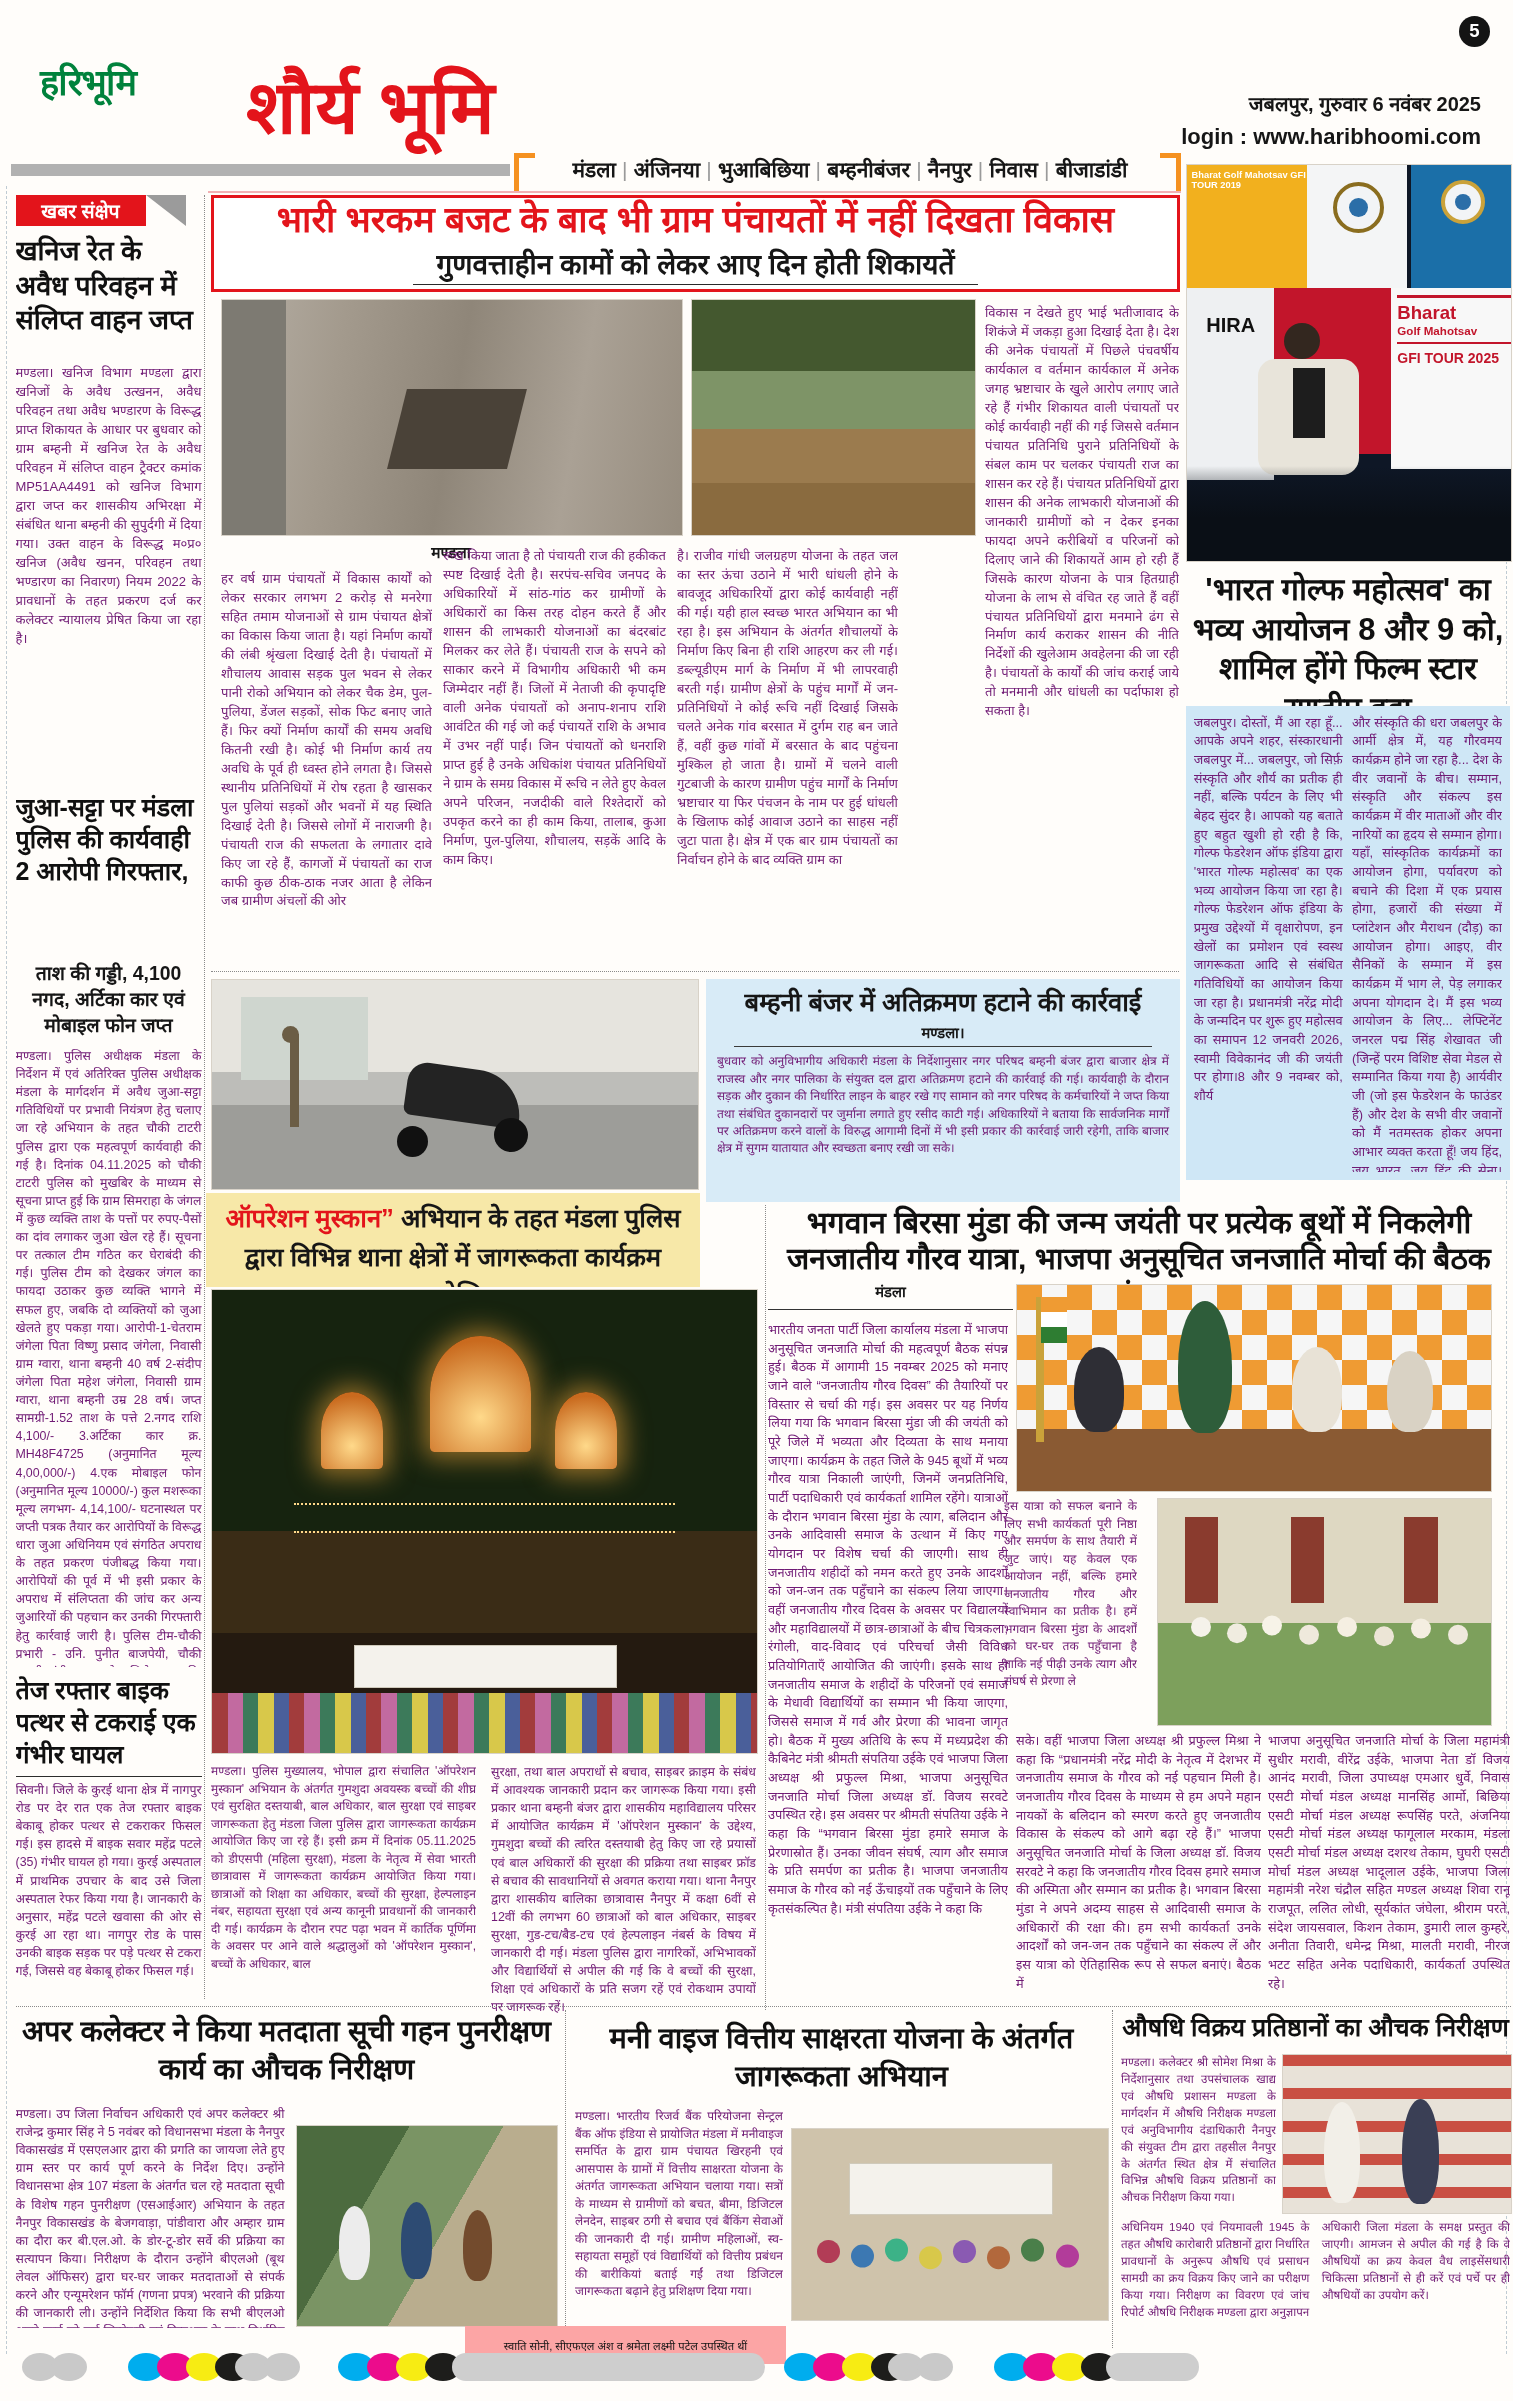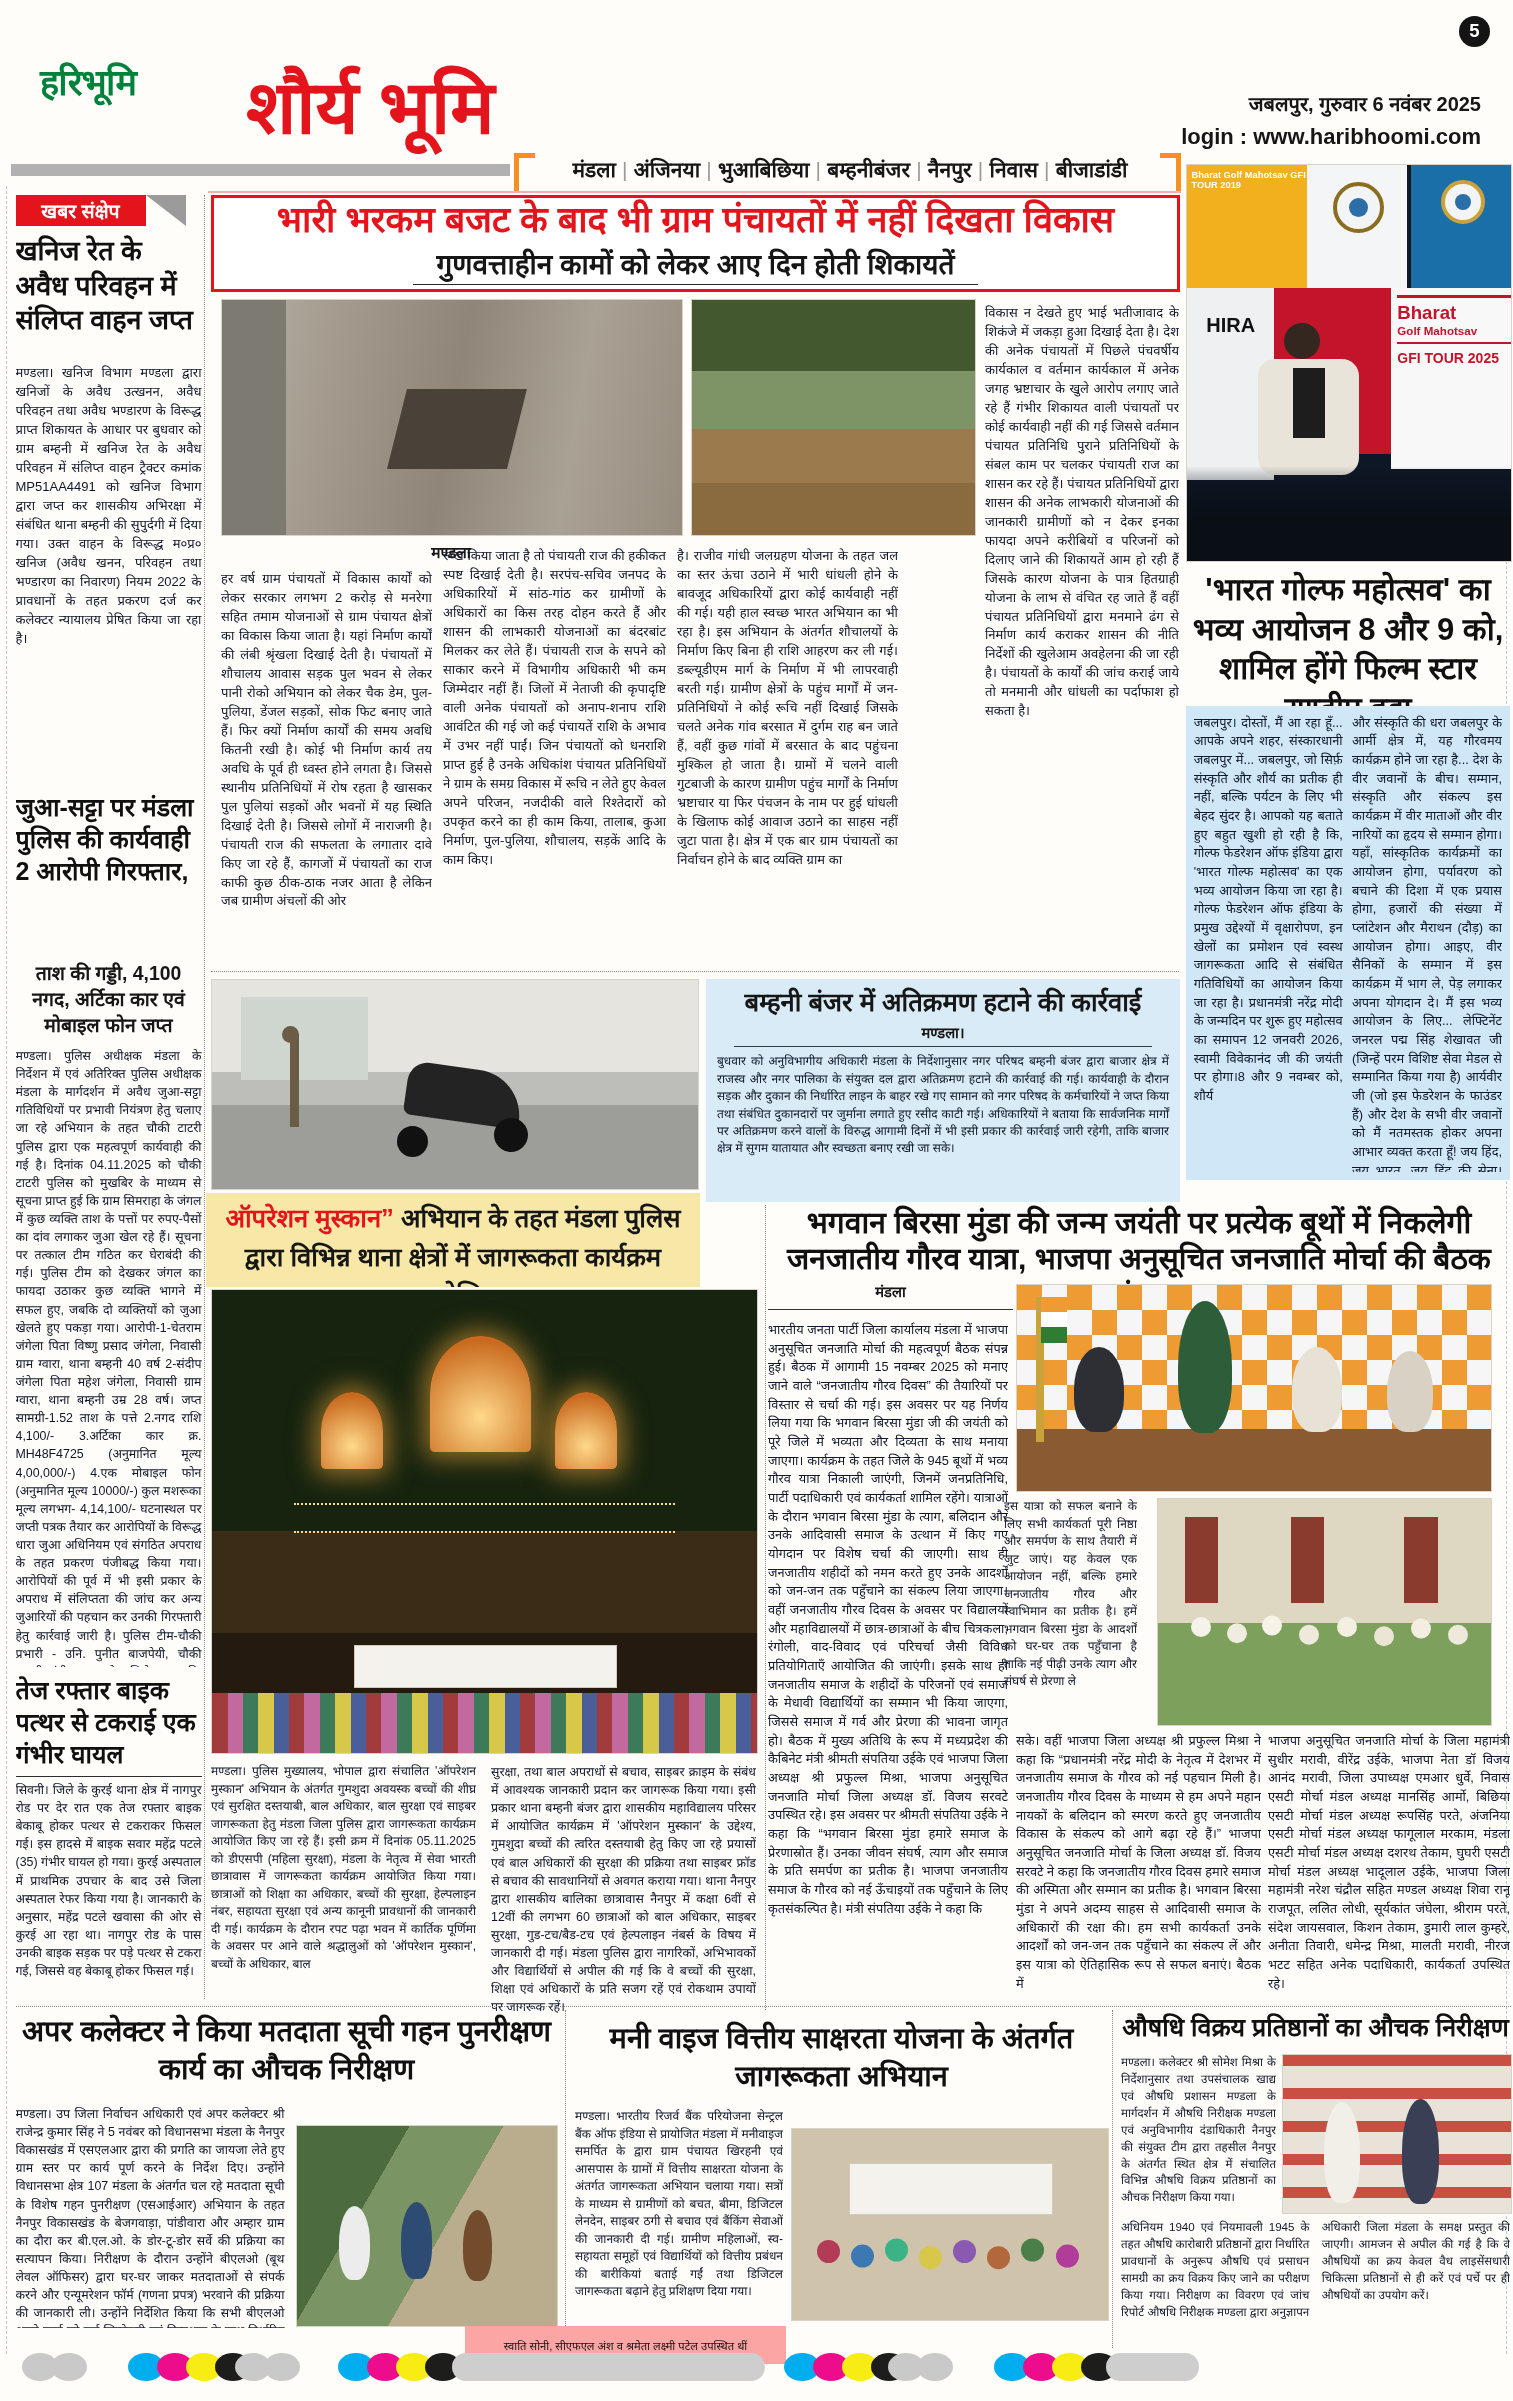--- a/index.html
+++ b/index.html
@@ -1,21 +1,21 @@
 <!DOCTYPE html>
 <html style="font-size:12.4px"><head>
 <meta charset="utf-8">
 <style>
   html,body{margin:0;padding:0;background:#e9e9e9}
   #paper{position:relative;width:1514px;height:2401px;background:#fffdfa;margin:0 auto;
          font-family:"Liberation Sans","DejaVu Sans",sans-serif;color:#161616;overflow:hidden}
   .abs{position:absolute}
   .c{text-align:center}
   .j{text-align:justify}
-  .txt{line-height:1.46;overflow:hidden;color:#0f172a}
+  .txt{line-height:1.46;overflow:hidden;color:#701a75}
   .hl{color:#101010;font-weight:bold;line-height:1.28;overflow:hidden}
   .red{color:#e3141b}
   .dotv{border-left:1.5px dotted #8a8a8a}
   .doth{border-top:1.5px dotted #8a8a8a}
   .dashv{border-left:1.5px dashed #bfcbd3}
   .ph{position:absolute;overflow:hidden;border:0.8px solid #d8d2c8}
   .cap{font-weight:bold;text-align:center}
   
   #logo{left:40px;top:57px;font-size:36px;font-weight:bold;color:#00823c;letter-spacing:-0.8px}
   #title{left:246px;top:60px;width:511px;font-size:74px;font-weight:bold;color:#e3141b;line-height:1.3}

